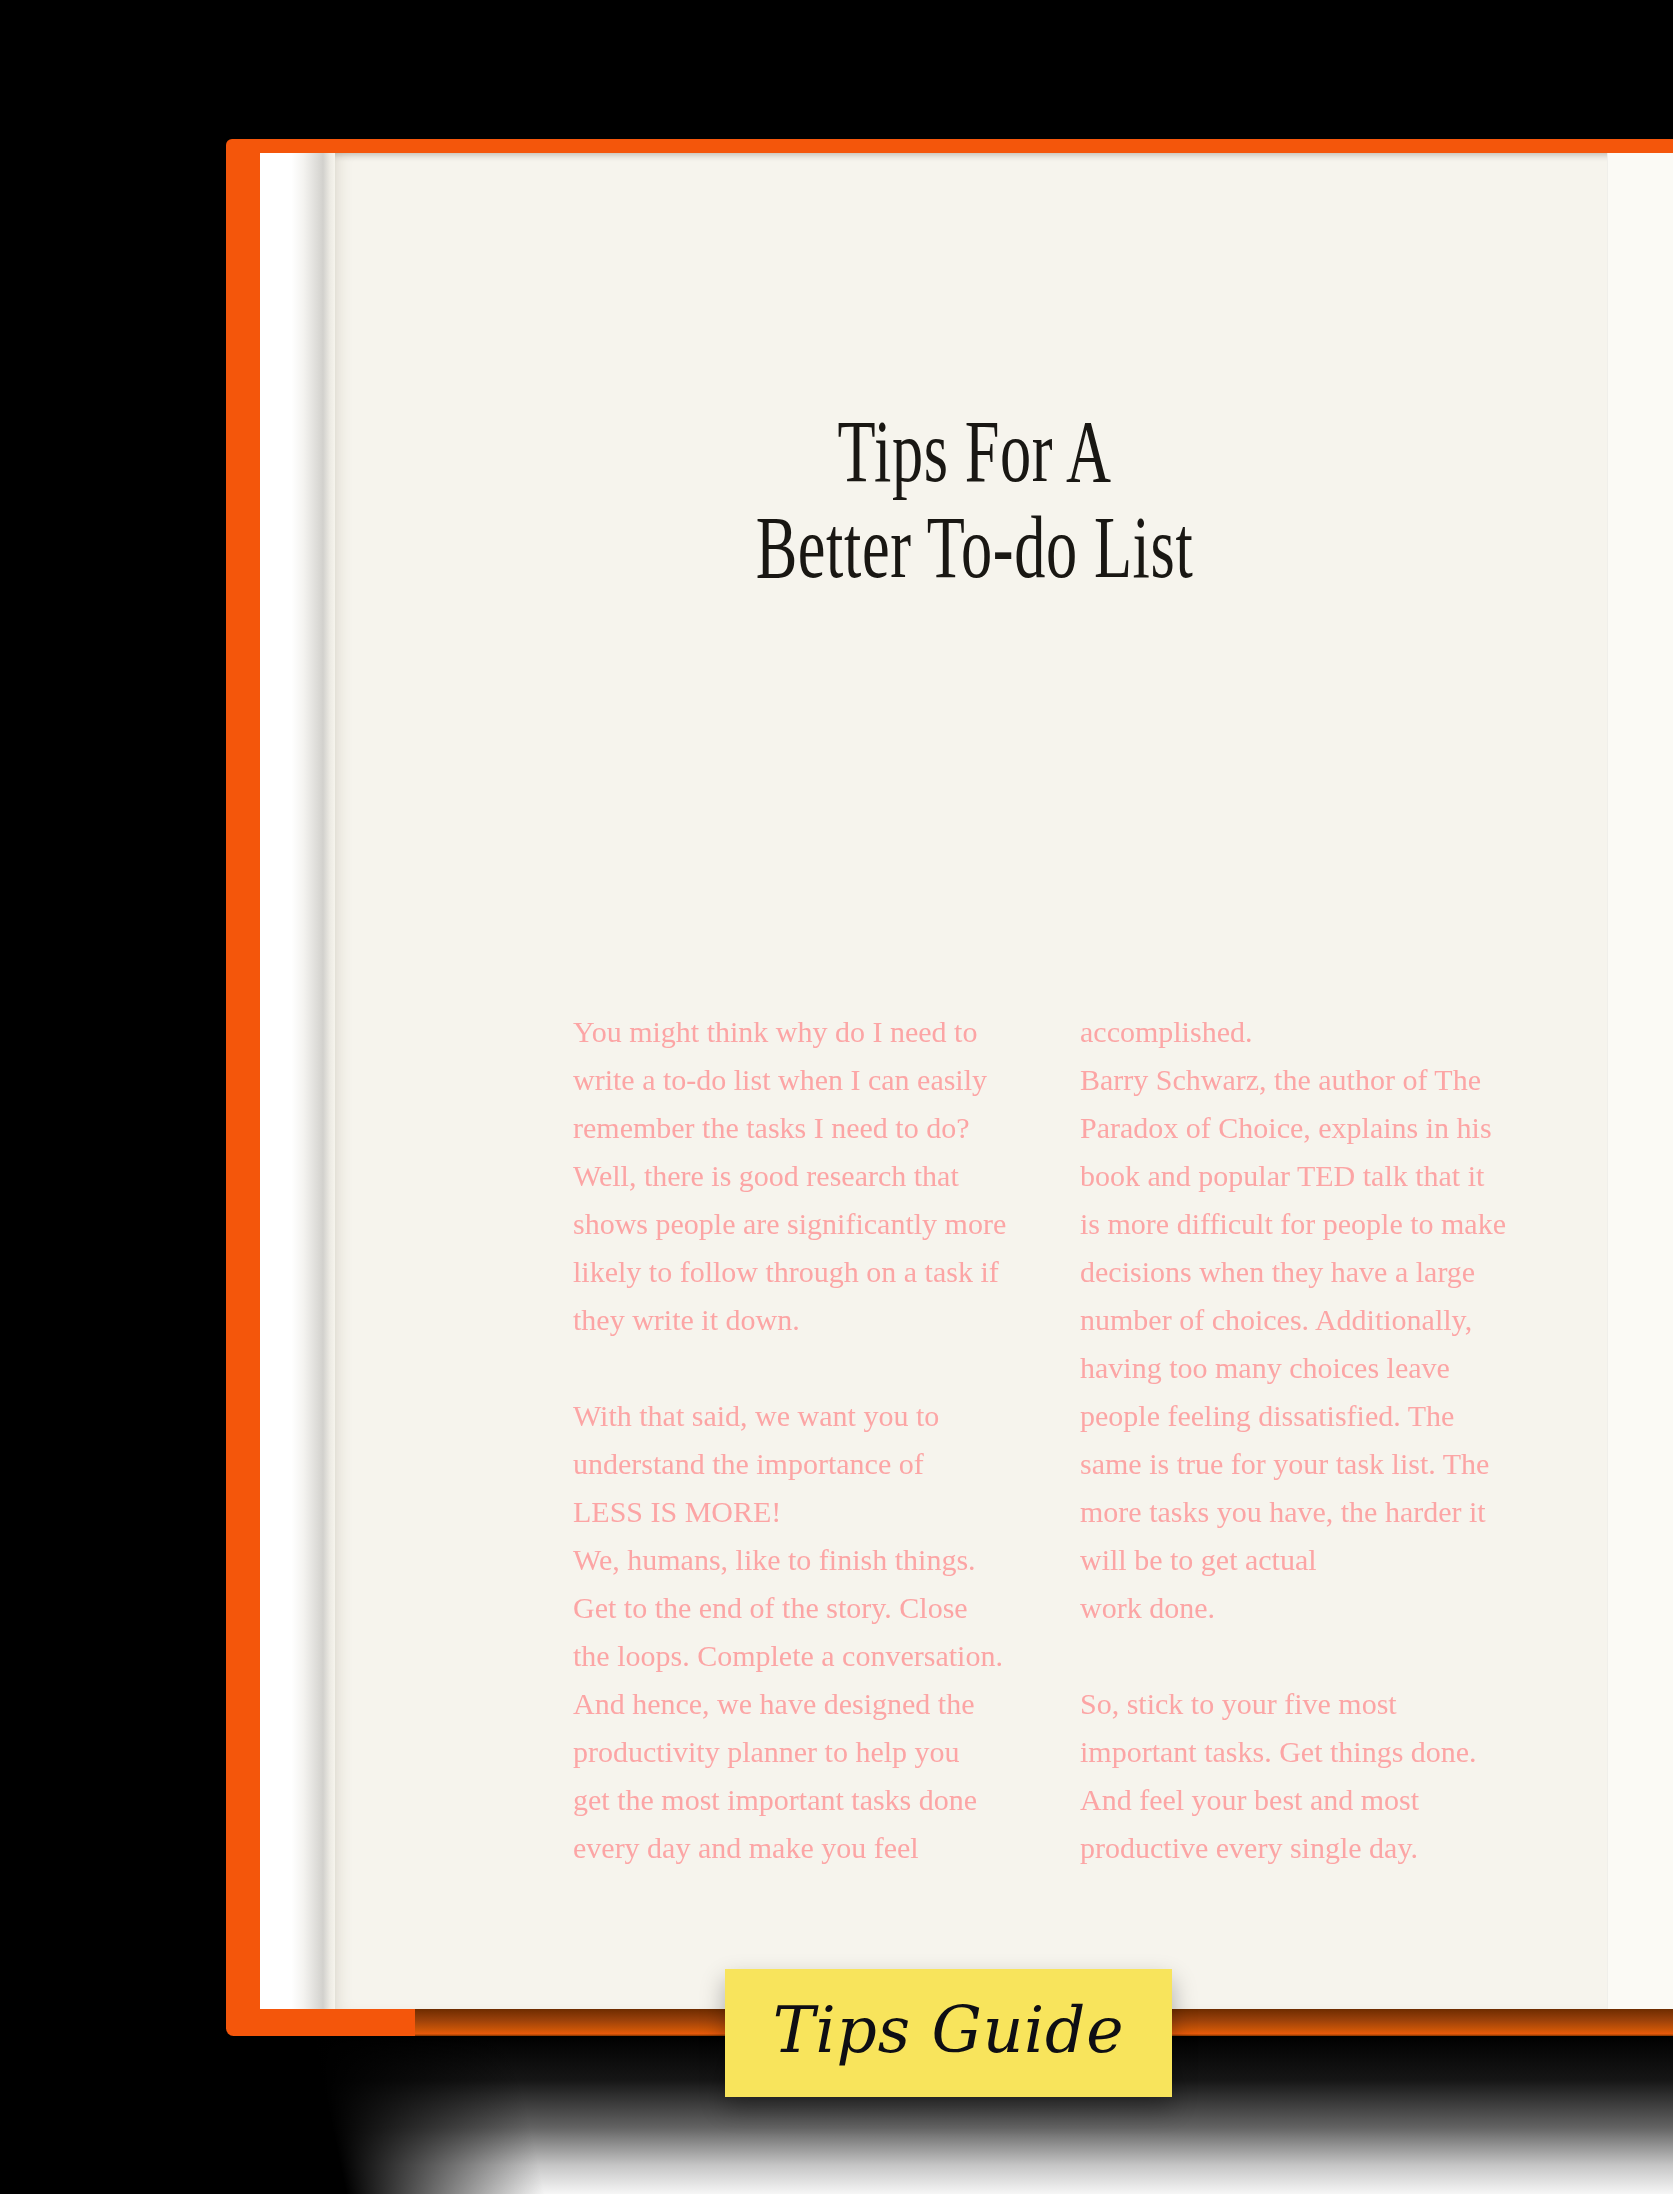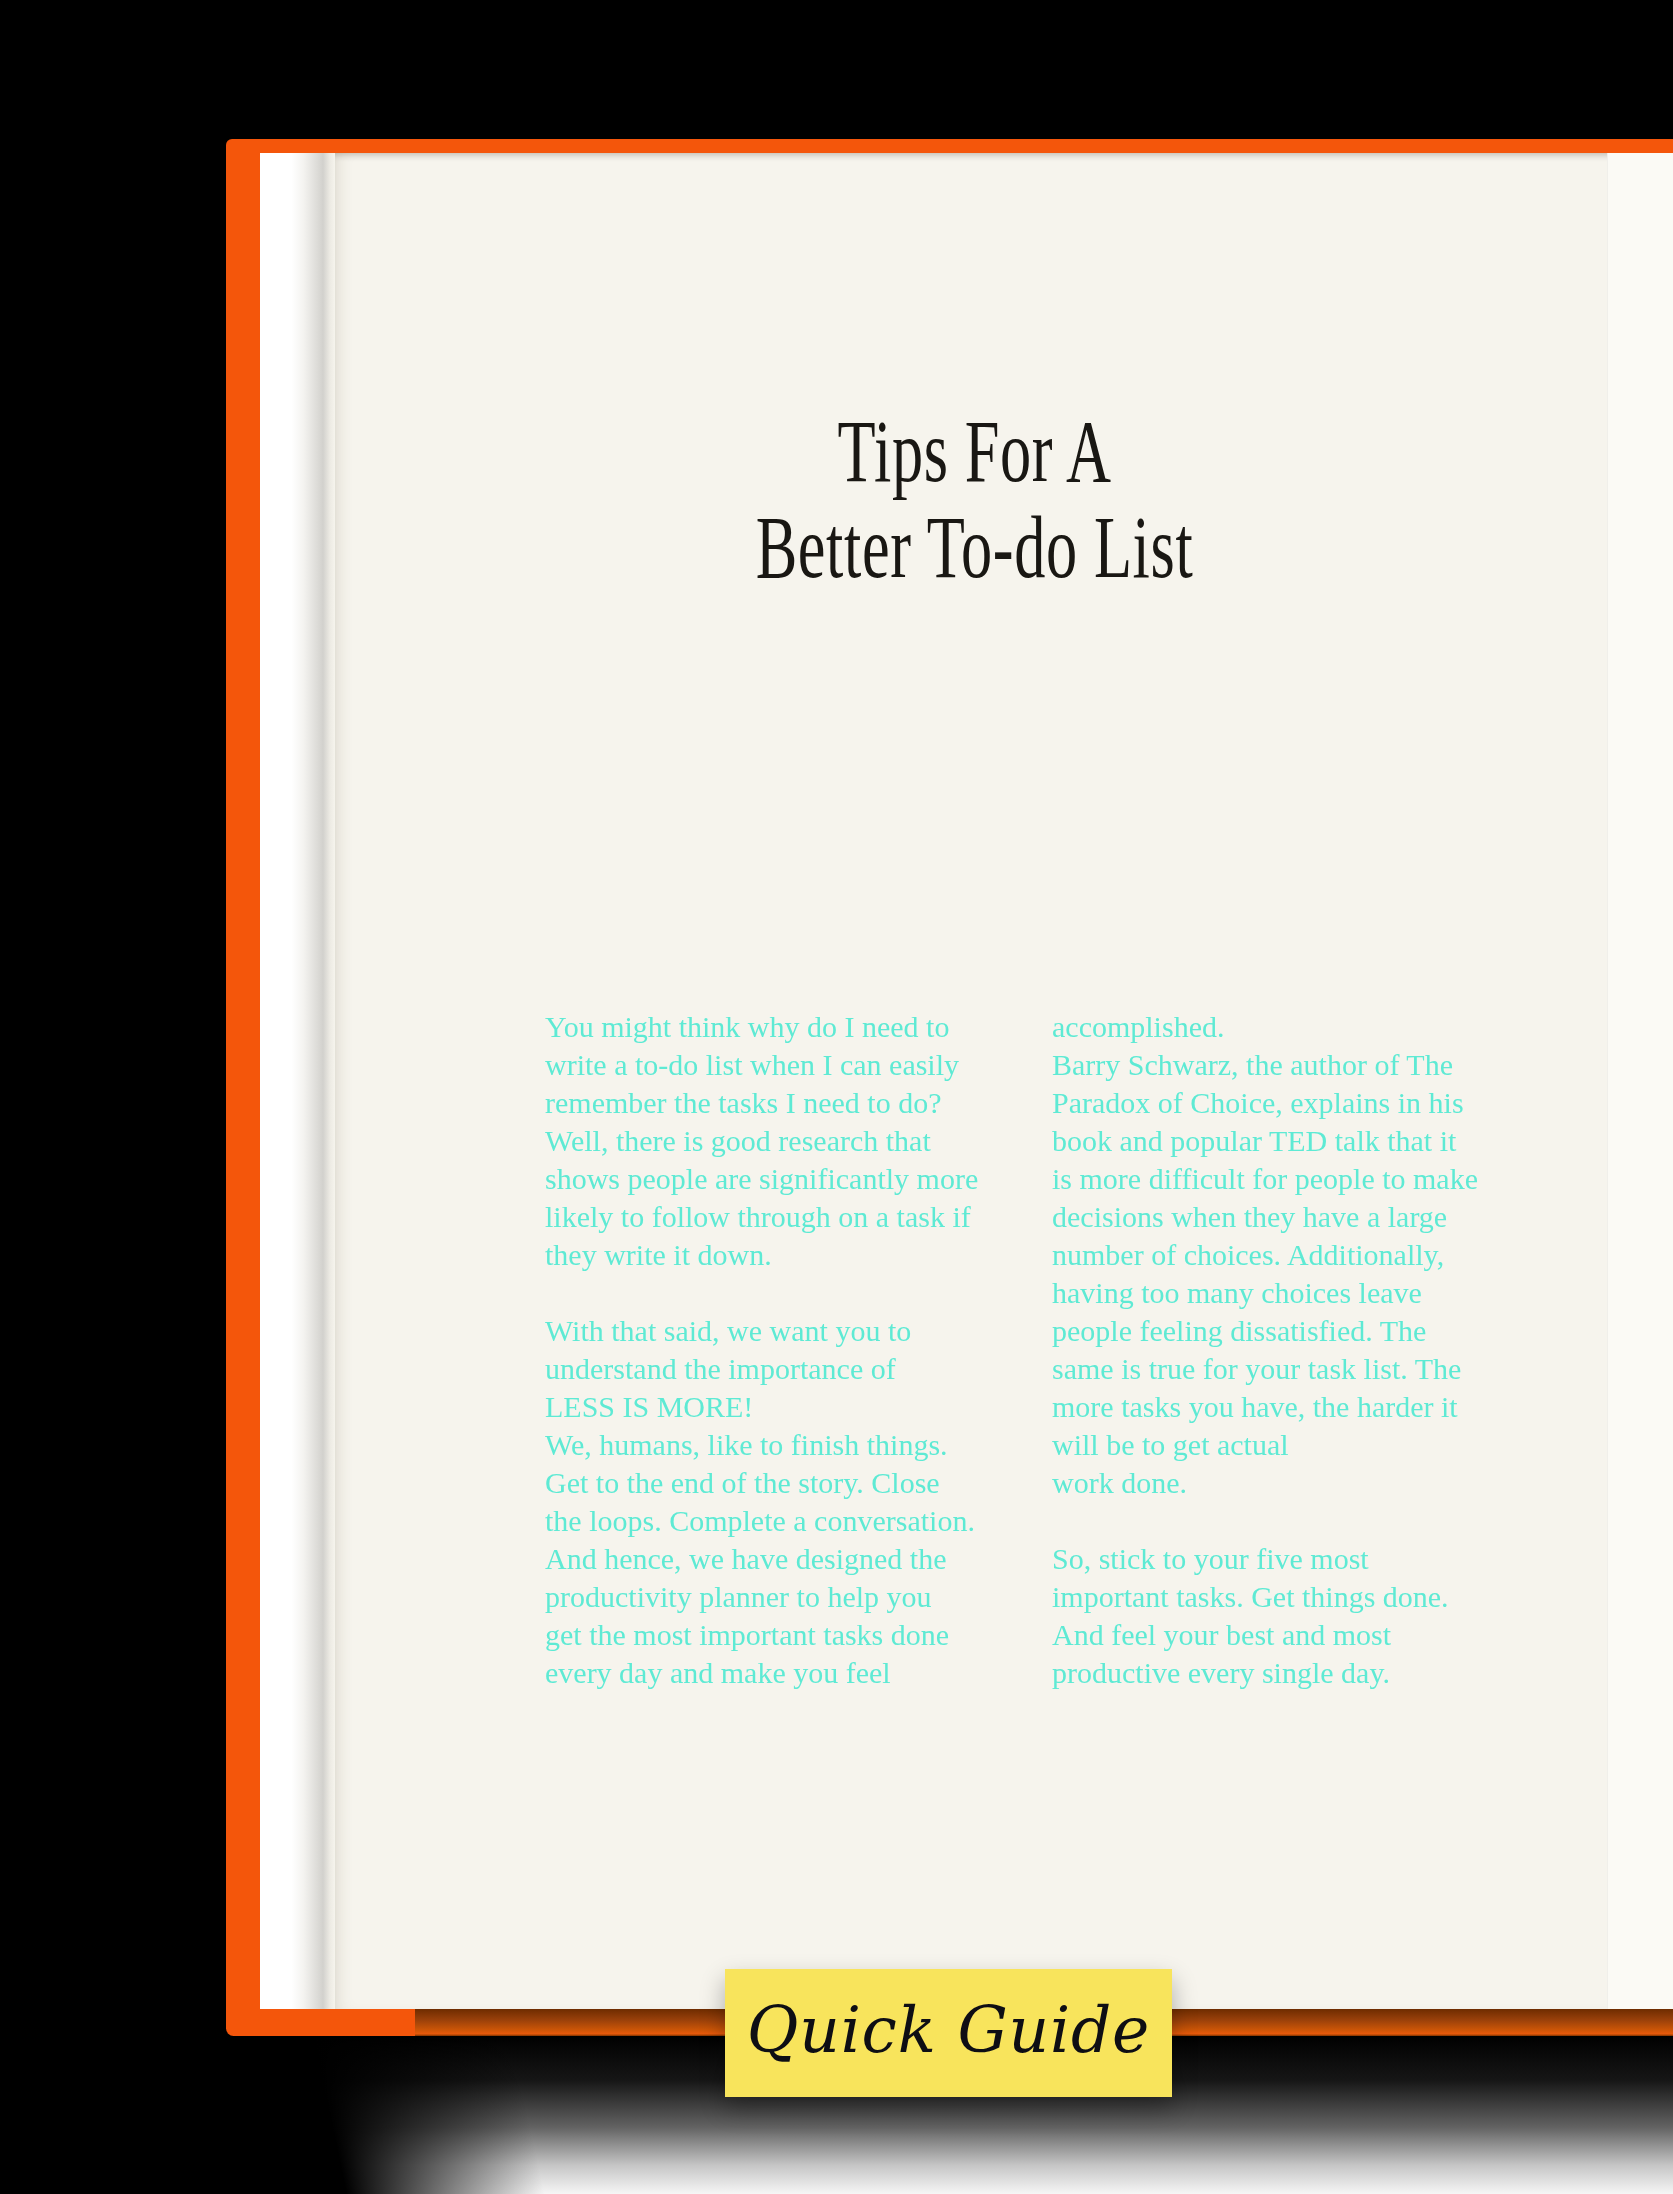--- a/index.html
+++ b/index.html
@@ -41,22 +41,23 @@
   
   .page-title{
     position:absolute;left:545px;top:403px;width:859px;
     text-align:center;color:#191713;
     font-size:89px;line-height:1.08;font-weight:400;
     letter-spacing:0.01em;white-space:pre-line;
     transform:scaleX(0.70);transform-origin:50% 0;
   }
   .body-col{
     position:absolute;top:1008px;width:438px;
-    color:#5eead4;font-size:30px;line-height:38px;
+    color:#fca5a5;font-size:30px;line-height:48px;
     white-space:pre-line;
+    margin-left:28px;
   }
   .col-left{left:545px;}
   .col-right{left:1052px;}
   
   .quick-tab{
     position:absolute;left:725px;top:1969px;width:447px;height:128px;
     background:#F8E45C;z-index:6;
     display:flex;align-items:center;justify-content:center;
     box-shadow:0 10.6px 22.6px rgba(0,0,0,.30);
   }
@@ -117,17 +118,17 @@
 more tasks you have, the harder it
 will be to get actual
 work done.
 
 So, stick to your five most
 important tasks. Get things done.
 And feel your best and most
 productive every single day.</div>
 
   <div class="quick-tab">
-    <span>Quick Guide</span>
+    <span>Tips Guide</span>
   </div>
 
 </div>
 
 
 </body></html>

